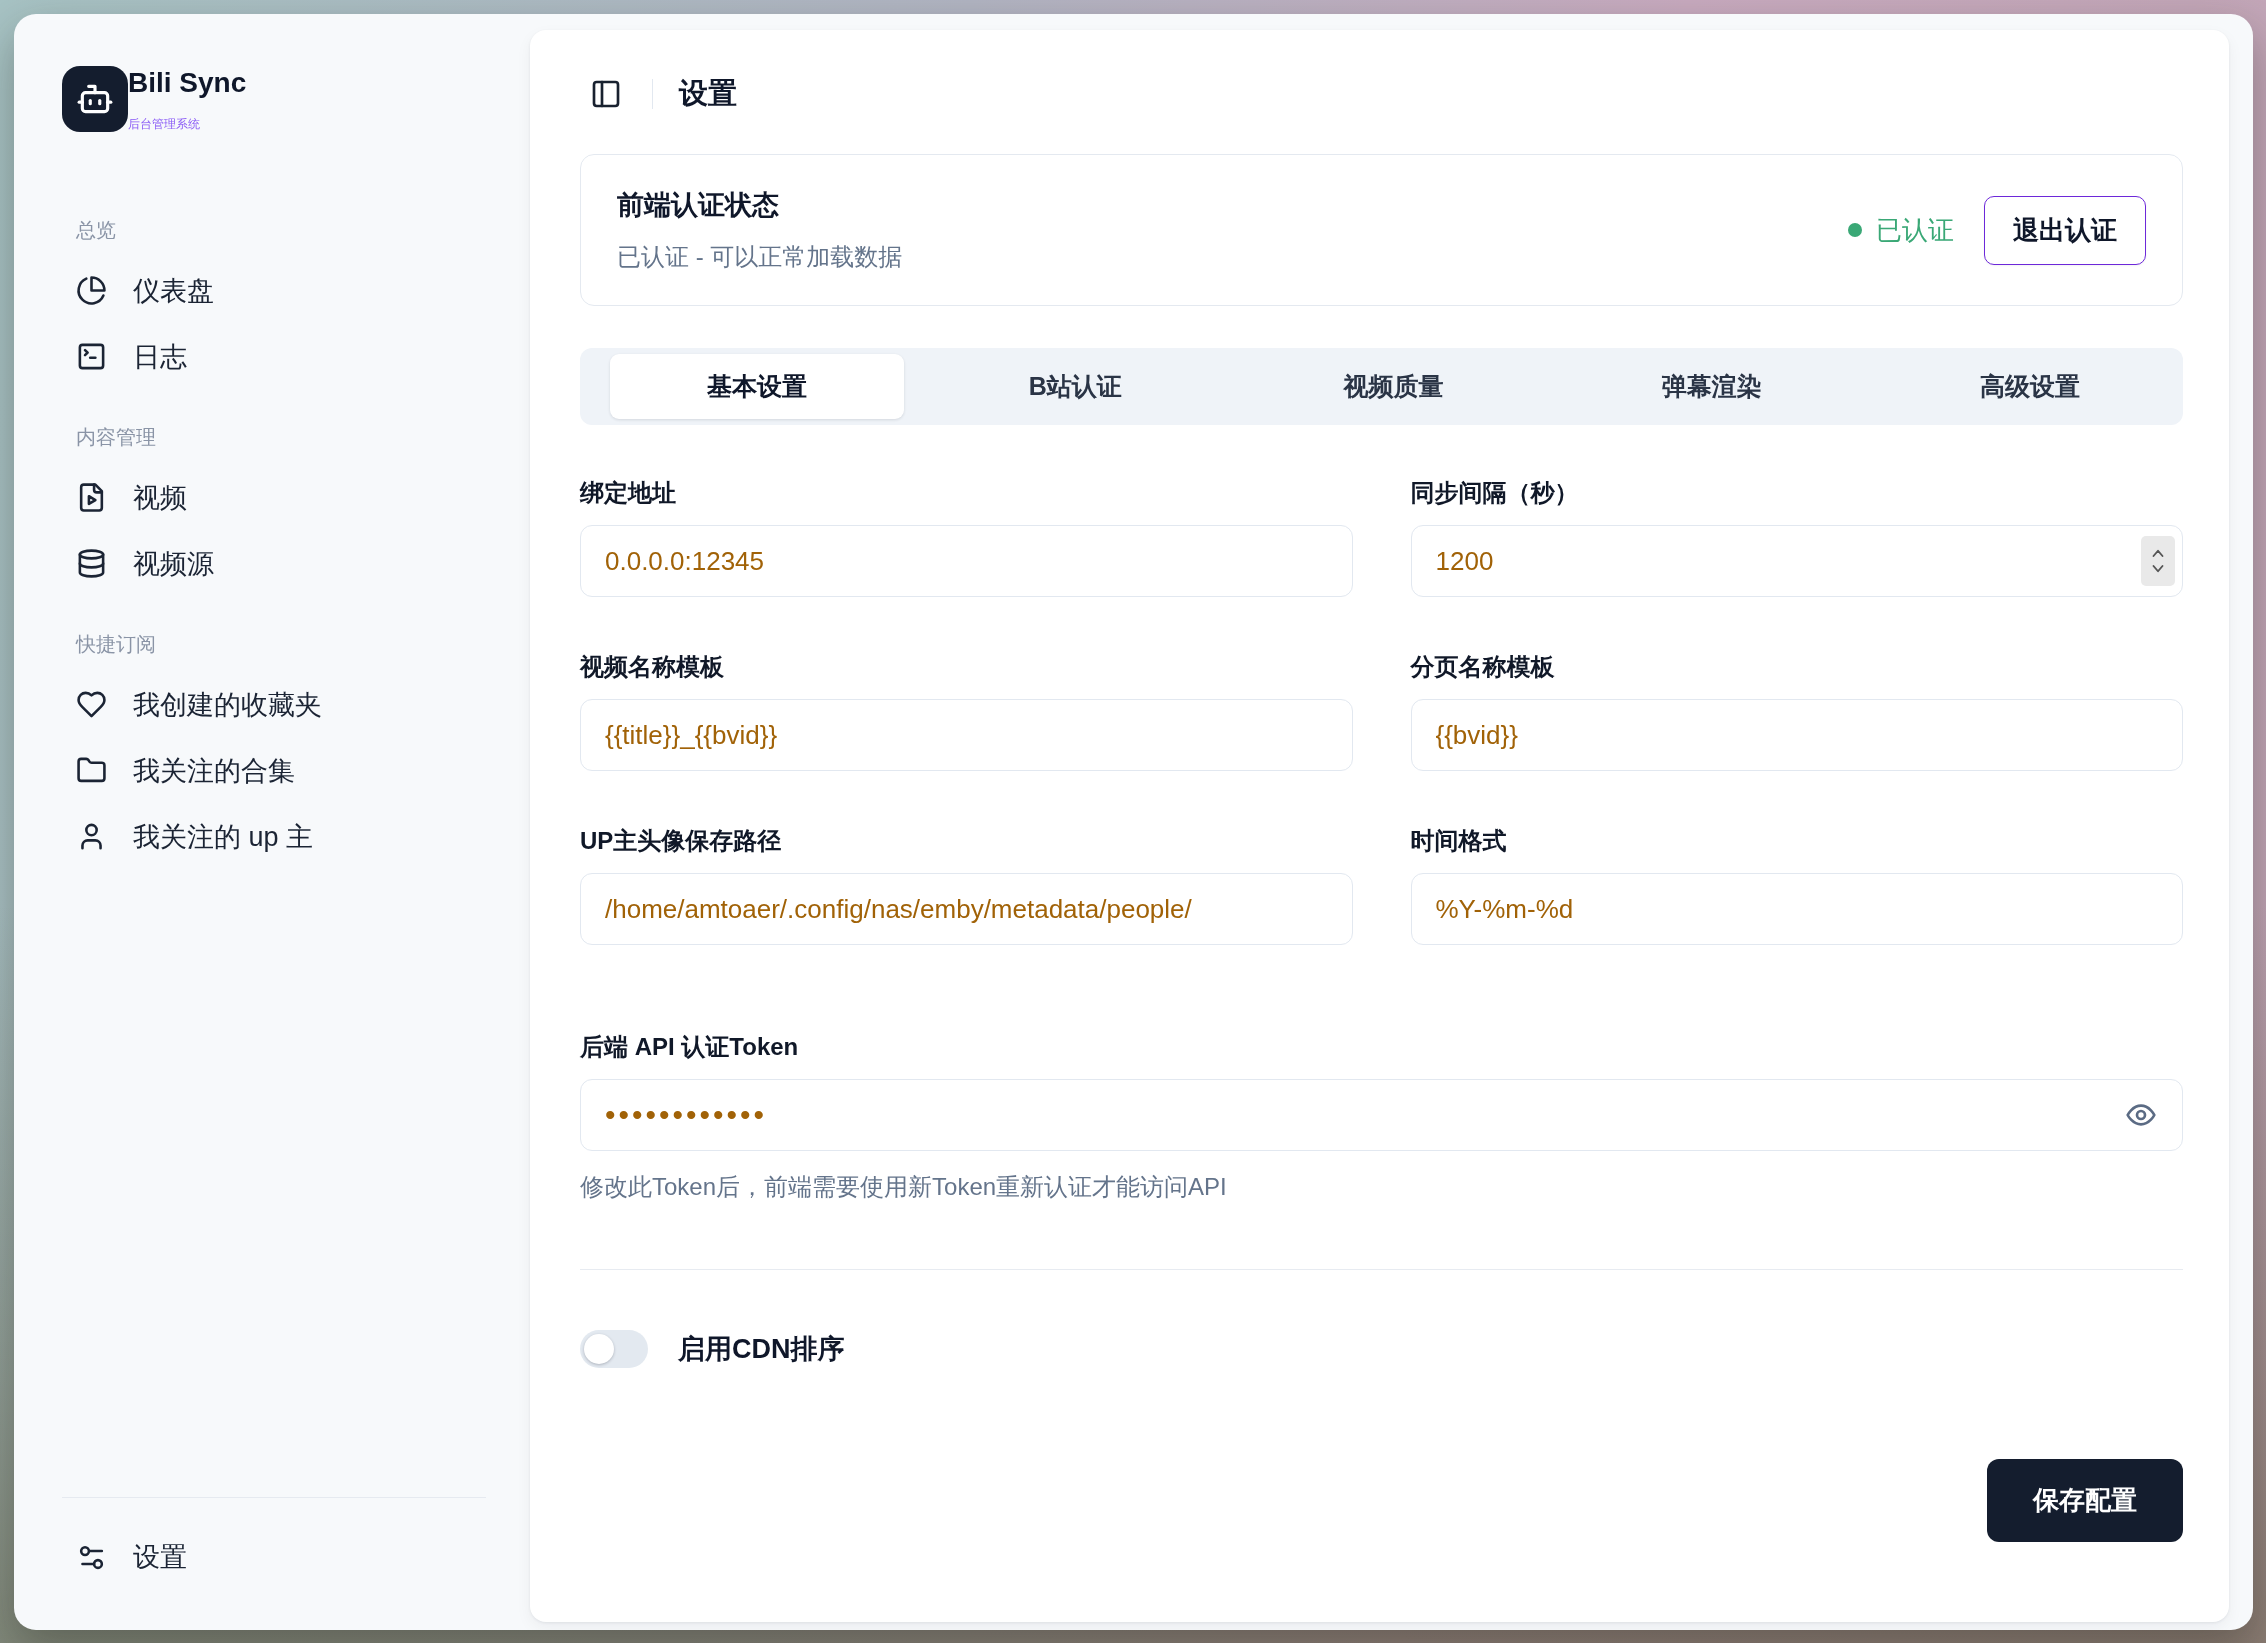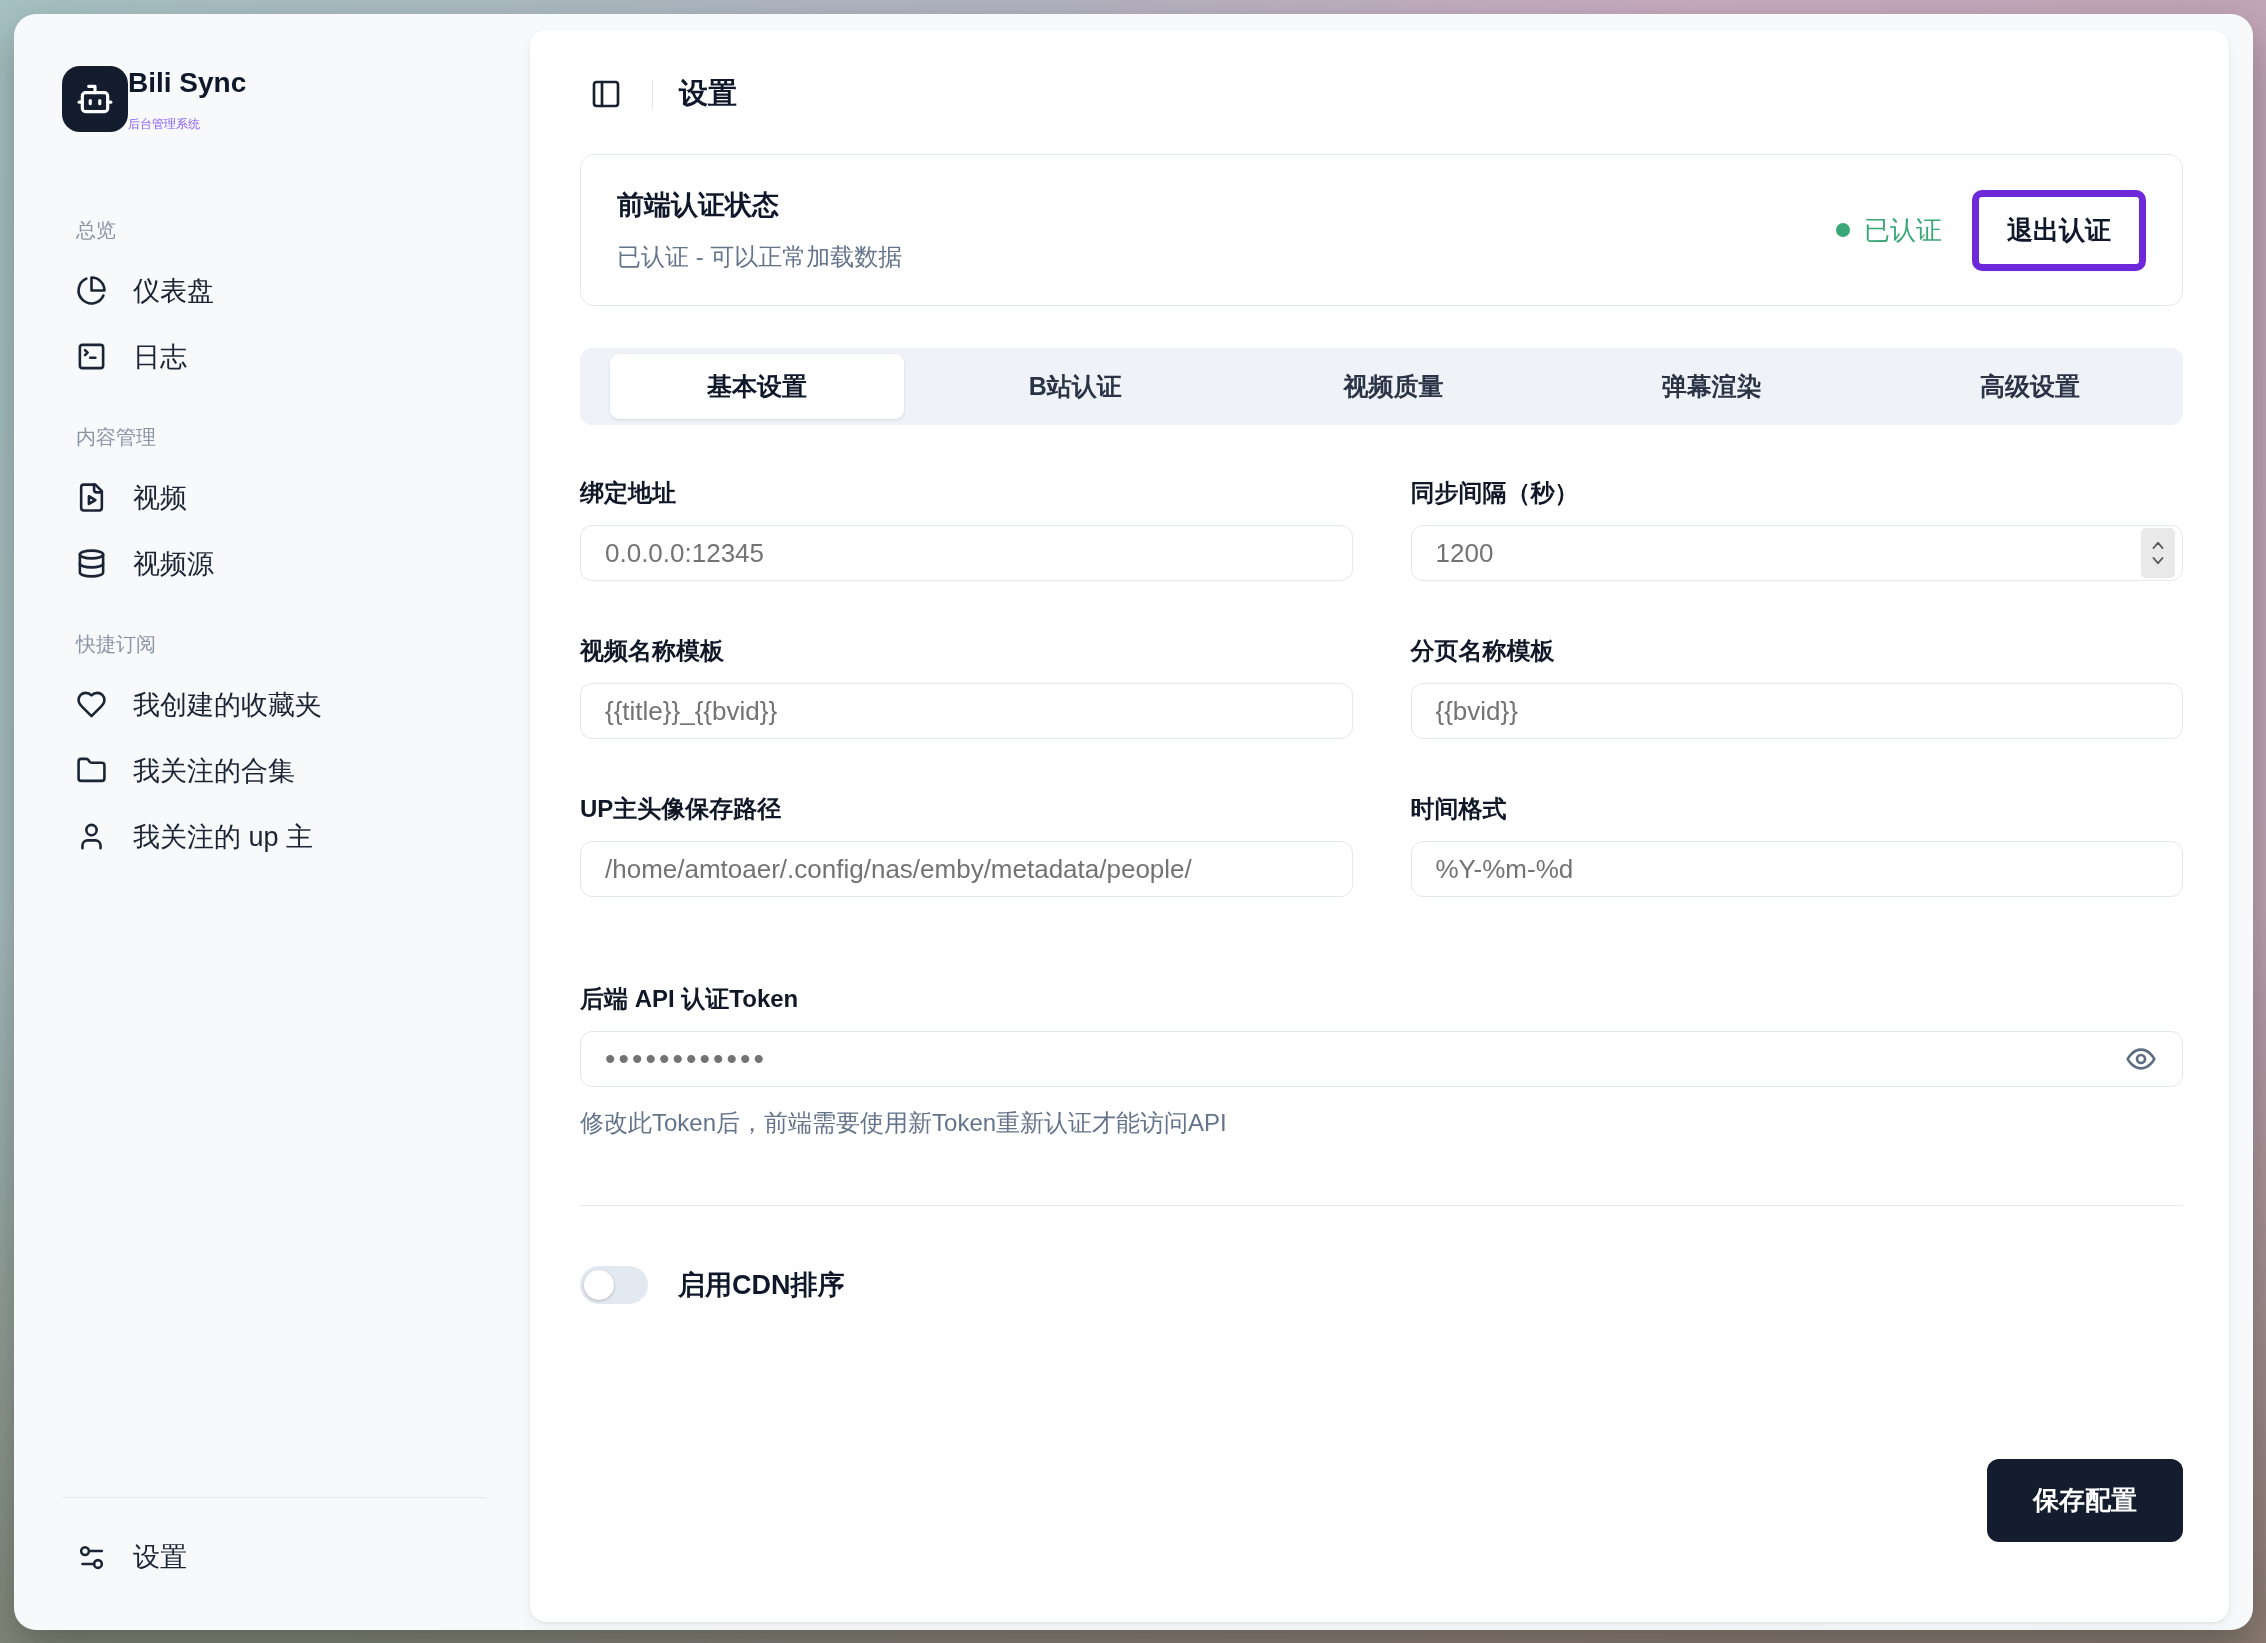--- a/index.html
+++ b/index.html
@@ -43,35 +43,35 @@
   .page-title { font-size:29px; font-weight:600; color:#0f172a; }
   
   .auth-card { border:1px solid #e4e9f0; border-radius:14px; background:#fff;
     padding:32px 36px; display:flex; align-items:center; justify-content:space-between; }
   .auth-title { font-size:27px; font-weight:700; color:#0f172a; }
   .auth-sub { font-size:24px; color:#64748b; margin-top:18px; }
   .auth-right { display:flex; align-items:center; gap:30px; }
   .status-wrap { display:flex; align-items:center; gap:14px; }
   .status-dot { width:14px; height:14px; border-radius:50%; }
   .status-text { font-size:26px; font-weight:500; }
-  .logout-btn { background:#fff; border:7px solid #6d28d9; border-radius:10px;
+  .logout-btn { background:#fff; border:1px solid #6d28d9; border-radius:10px;
     padding:16px 28px; font-size:26px; font-weight:600; color:#0f172a; cursor:pointer;
     box-shadow:0 1px 2px rgba(16,24,40,.05); font-family:inherit; }
   
   .tabs { margin-top:42px; background:#eff3f8; border-radius:12px; padding:6px;
     display:grid; grid-template-columns:repeat(5,1fr); }
   .tab { text-align:center; padding:16px 0; font-size:25px; font-weight:600;
     color:#2a3446; border-radius:9px; cursor:pointer;margin-left:24px; }
   .tab.active { background:#fff; color:#0f172a; box-shadow:0 1px 3px rgba(16,24,40,.12); }
   
   .form-grid { margin-top:52px; display:grid; grid-template-columns:1fr 1fr;
     column-gap:58px; row-gap:54px; }
   .field-label { font-size:24px; font-weight:600; color:#101828; margin-bottom:16px; display:block; }
-  .text-input { width:100%; height:56px; border:1px solid #e2e8f0; border-radius:12px;
-    padding:0 24px; font-size:26px; color:#737373; background:#fff; outline:none;
+  .text-input { width:100%; height:72px; border:1px solid #e2e8f0; border-radius:12px;
+    padding:0 24px; font-size:26px; color:#a16207; background:#fff; outline:none;
     font-family:inherit; }
   .num-wrap { position:relative; }
   .spinner { position:absolute; right:8px; top:50%; transform:translateY(-50%);
     width:34px; height:50px; background:#e9e9e9; border-radius:5px; display:flex;
     flex-direction:column; align-items:center; justify-content:center; gap:2px;
     color:#555; cursor:pointer; }
   .spinner svg { width:18px; height:14px; }
   .token-section { margin-top:86px; }
   .token-wrap { position:relative; }
   .token-input { letter-spacing:3px; font-size:30px; padding-right:90px; }

